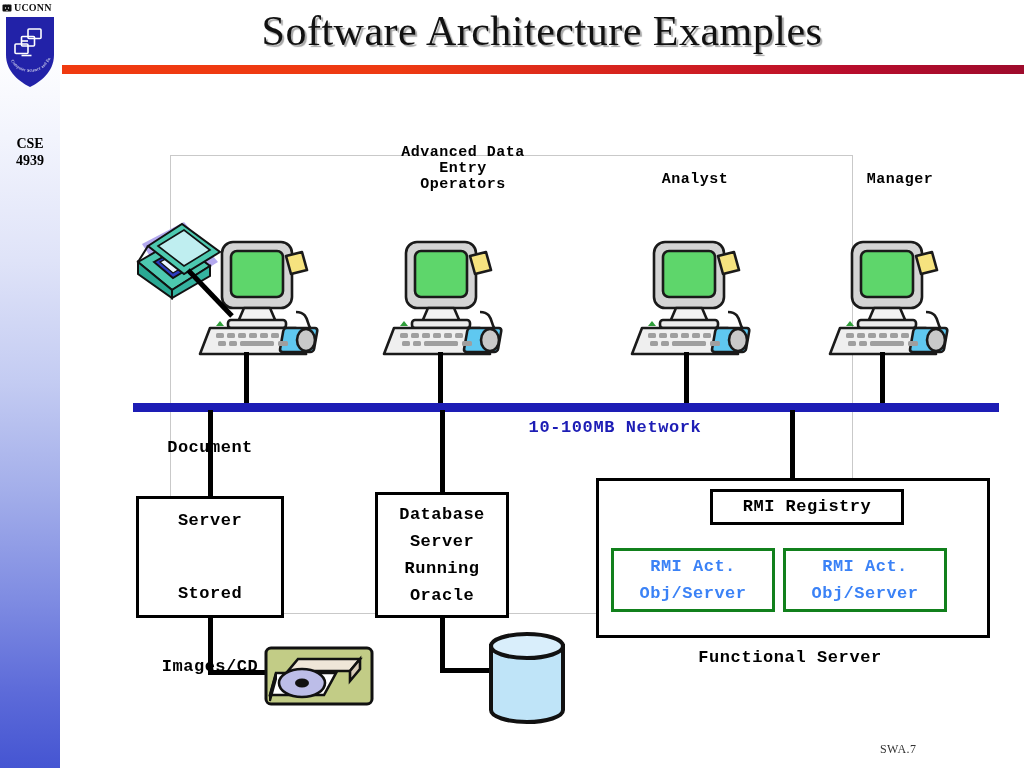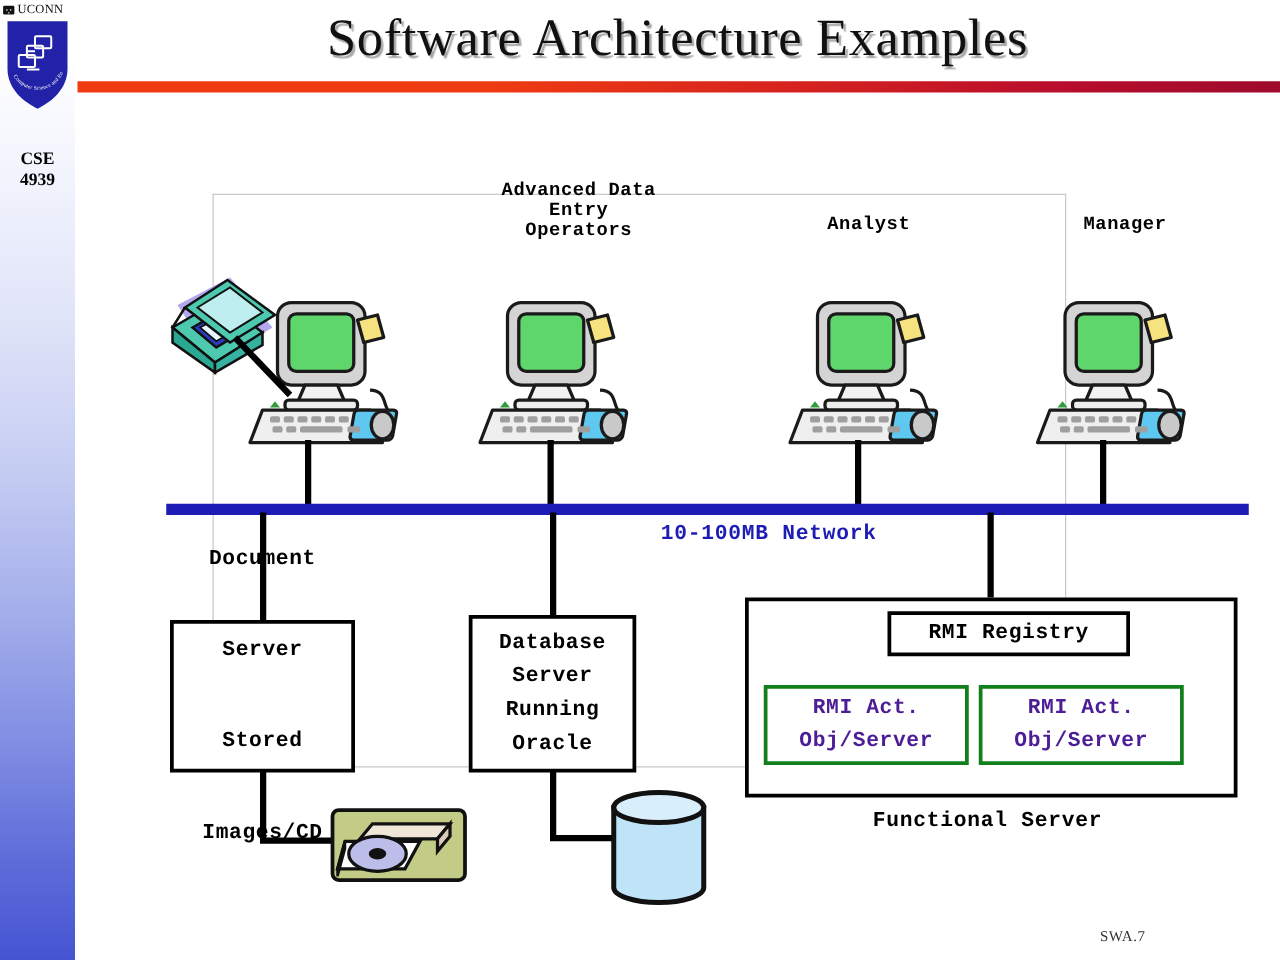--- a/index.html
+++ b/index.html
@@ -16,27 +16,27 @@
   .sidebar{
     position:absolute;left:0;top:0;width:60px;height:768px;
     background:linear-gradient(to bottom,#ffffff 0%,#ffffff 6%,#f2f4fd 18%,#dfe3f8 34%,#c3cbf2 50%,#a3aeea 64%,#7f8ce2 78%,#5d6bd9 90%,#4555d2 100%);
   }
   .uconn-wordmark{
     position:absolute;left:2px;top:2px;width:58px;height:12px;
     display:flex;align-items:center;gap:2px;
   }
   .uconn-wordmark .husky{width:10px;height:10px;}
   .uconn-wordmark .wm-text{
-    font-family:"Liberation Serif", serif;font-weight:normal;font-size:10px;
+    font-family:"Liberation Serif", serif;font-weight:bold;font-size:10px;
     letter-spacing:.2px;color:#111;line-height:10px;
   }
   .shield{position:absolute;left:5px;top:16px;width:50px;height:72px;}
   .cse-line1,.cse-line2{
     position:absolute;left:0;width:60px;text-align:center;
-    font-family:"Liberation Serif", serif;font-weight:bold;font-size:14px;color:#111;
+    font-family:"Liberation Serif", serif;font-weight:bold;font-size:14px;color:#111;margin-top:16px;
   }
   .cse-line1{top:120px;}
   .cse-line2{top:137px;}
 
   
   .title{
     position:absolute;left:60px;top:4px;width:964px;height:54px;
     text-align:center;
     font-family:Liberation Serif, serif;
     font-size:42px;font-weight:normal;color:#111;
@@ -80,21 +80,21 @@
   }
 
   
   .box{
     position:absolute;border:3px solid #000;background:#fff;
     display:flex;flex-direction:column;align-items:center;justify-content:center;
     box-sizing:border-box;
   }
   .box .ln{font-size:17px;line-height:1.6;letter-spacing:.5px;white-space:nowrap;}
   .greenbox{border-color:#11801c;}
-  .greenbox .ln{color:#4c1d95;}
+  .greenbox .ln{color:#3b82f6;}
   .fs-caption{
     position:absolute;left:600px;top:648px;width:380px;text-align:center;
     font-size:17px;letter-spacing:.6px;
   }
 
   
   .footer{
     position:absolute;left:880px;top:742px;width:80px;
     font-family:"Liberation Serif", serif;font-size:12px;color:#333;letter-spacing:.4px;
   }

